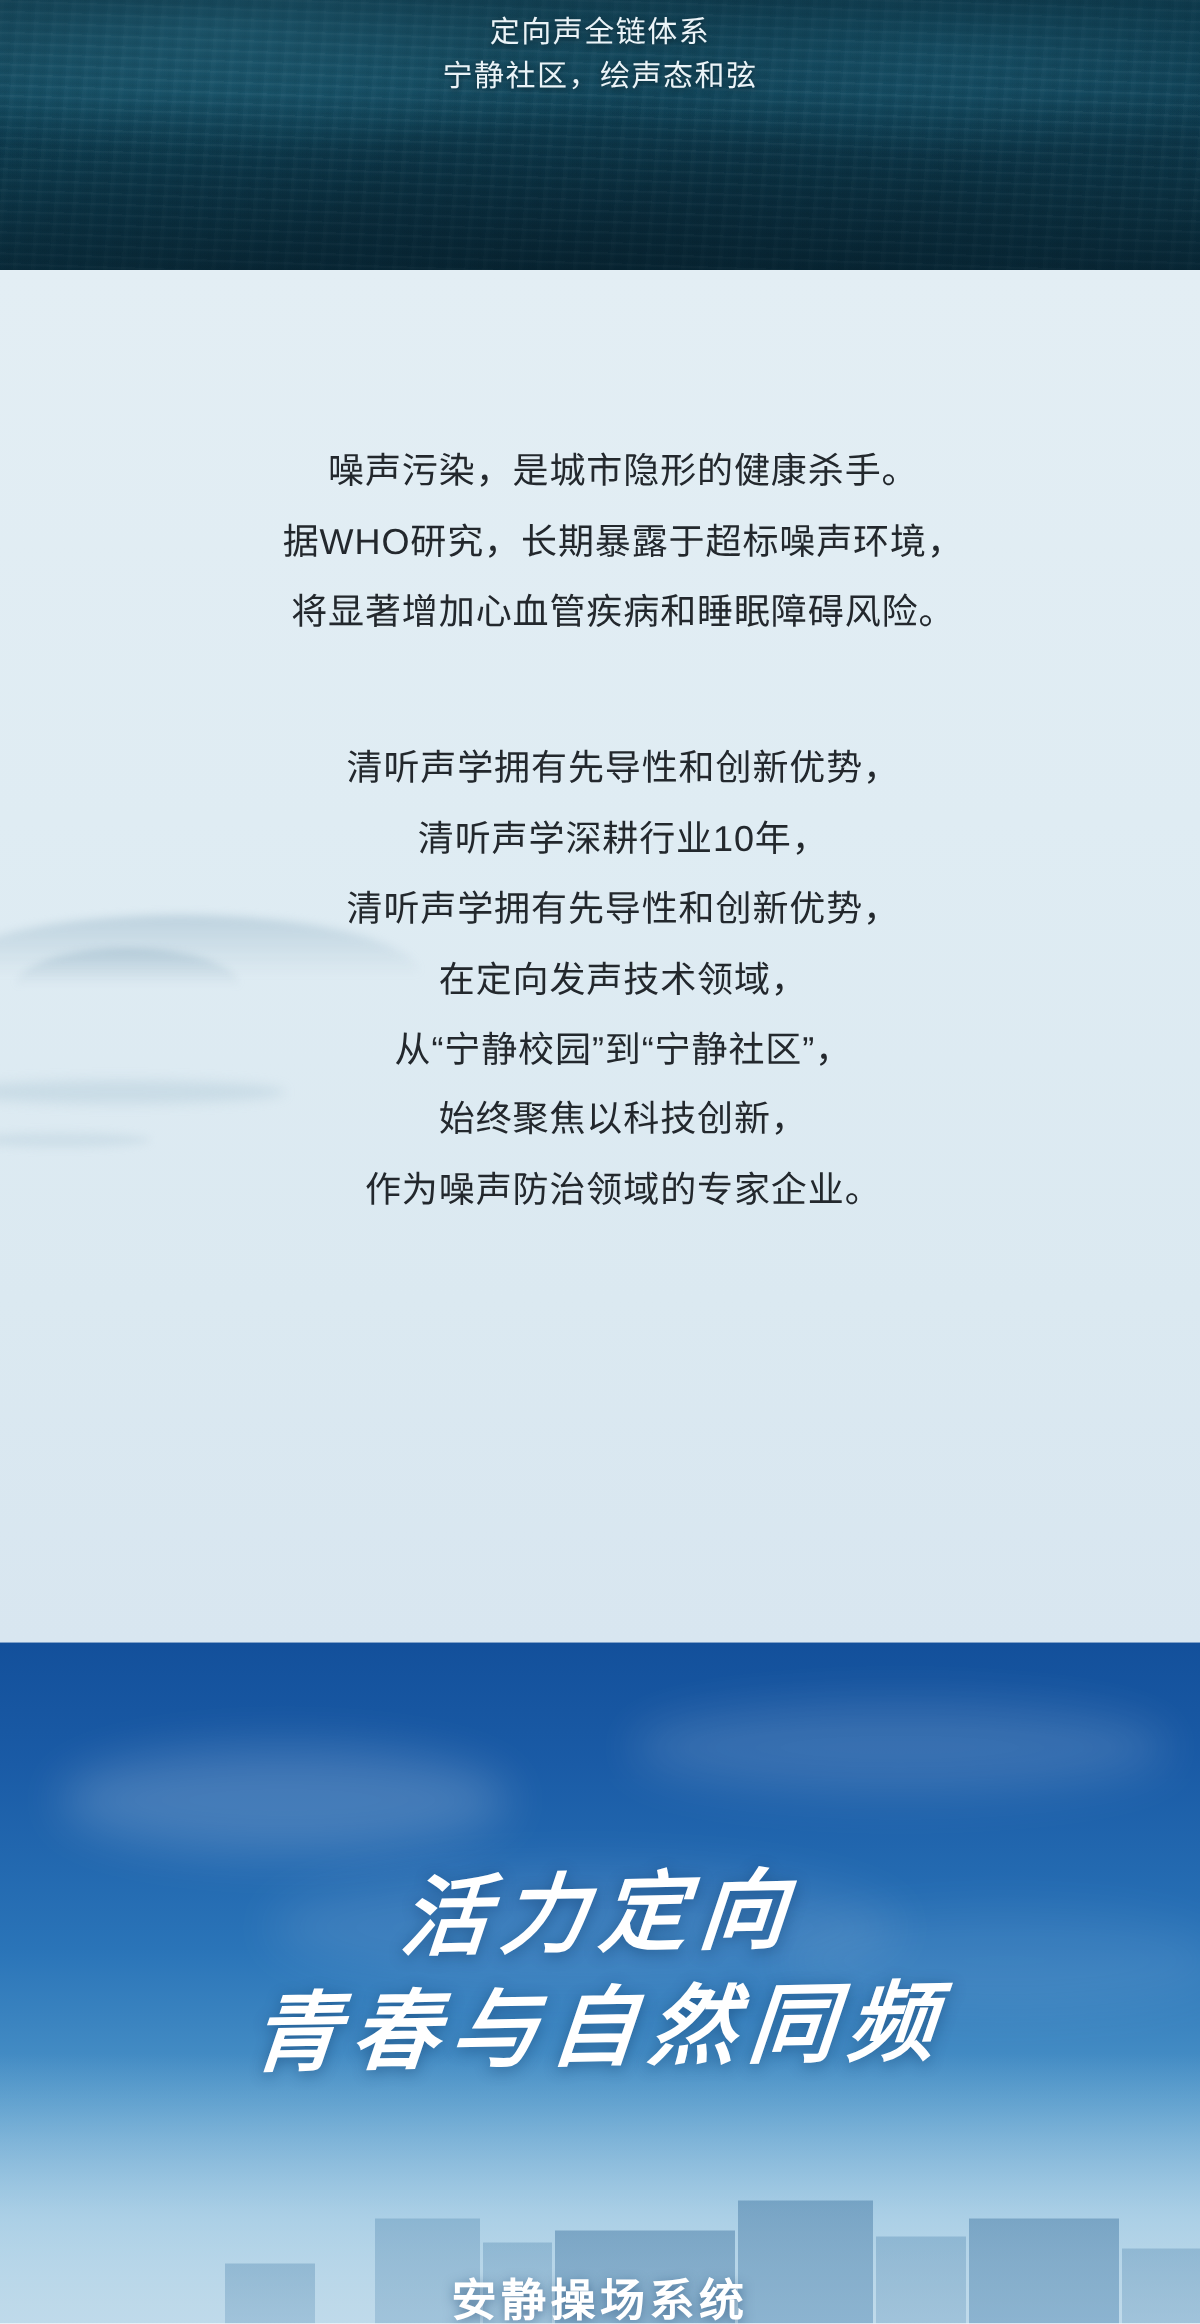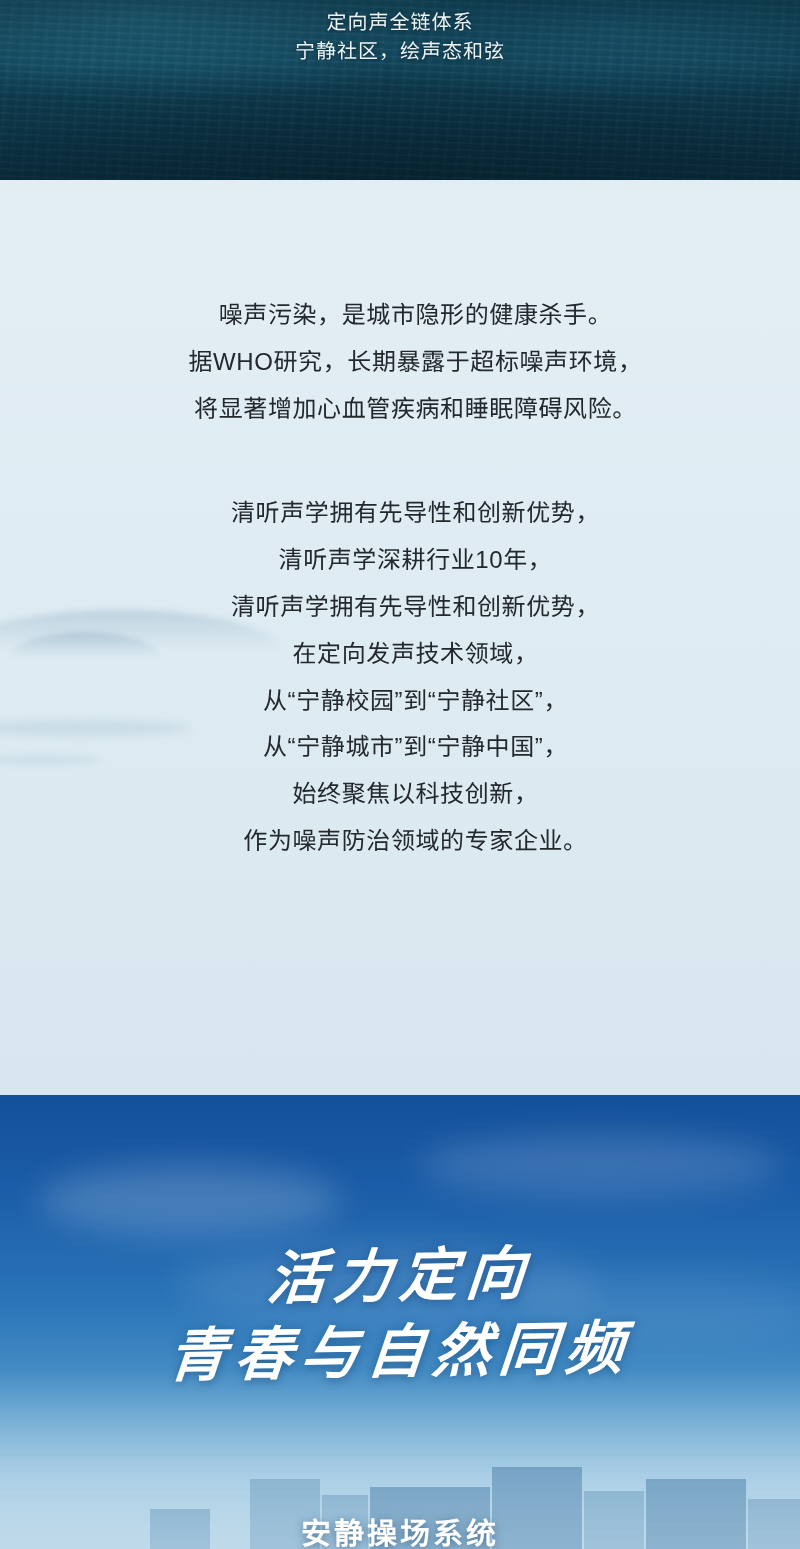--- a/index.html
+++ b/index.html
@@ -253,21 +253,20 @@
       </div>
 
       <div class="para-gap"></div>
 
       <div class="para">
         <p>清听声学拥有先导性和创新优势，</p>
         <p>清听声学深耕行业10年，</p>
         <p>清听声学拥有先导性和创新优势，</p>
         <p>在定向发声技术领域，</p>
         <p>从“宁静校园”到“宁静社区”，</p>
-        <p>从“宁静城市”到“宁静中国”，</p>
         <p>始终聚焦以科技创新，</p>
         <p>作为噪声防治领域的专家企业。</p>
       </div>
     </div>
   </section>
 
   <section class="sky-section">
     <div class="cloud cloud-1"></div>
     <div class="cloud cloud-2"></div>
     <div class="cloud cloud-3"></div>

